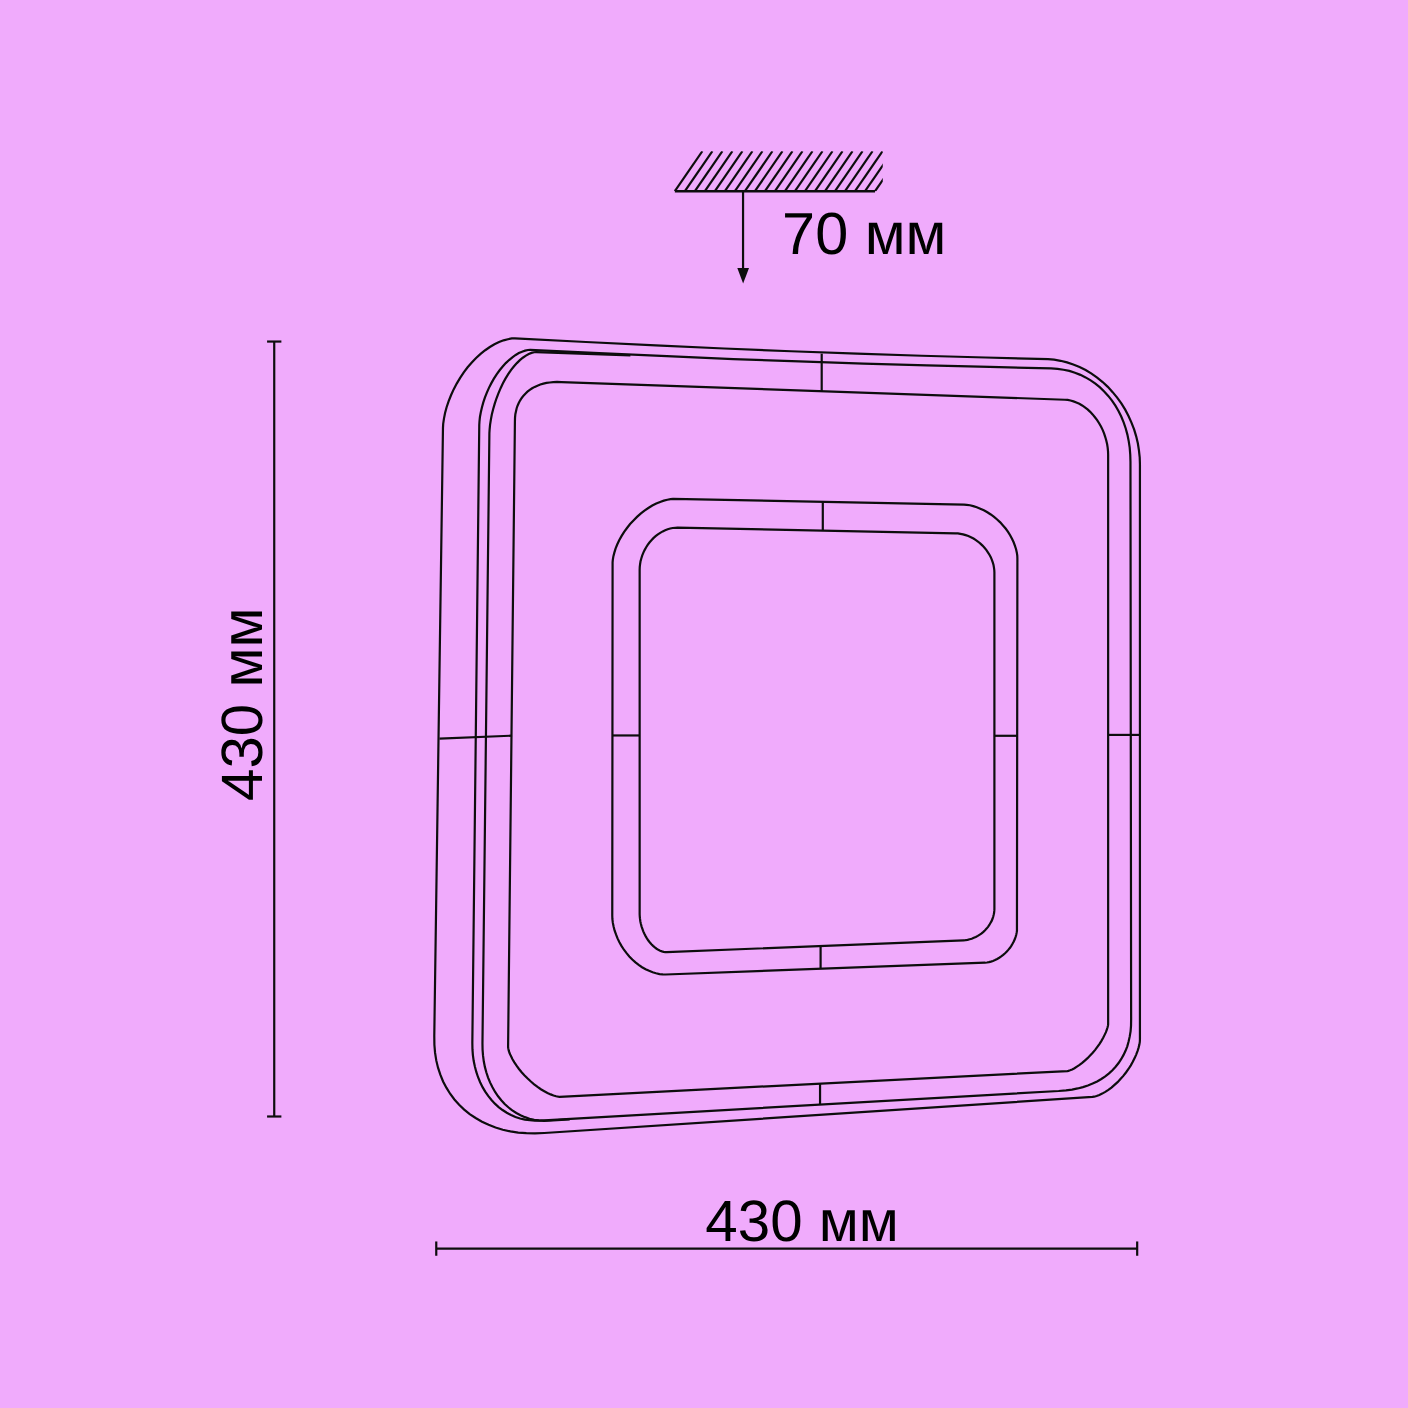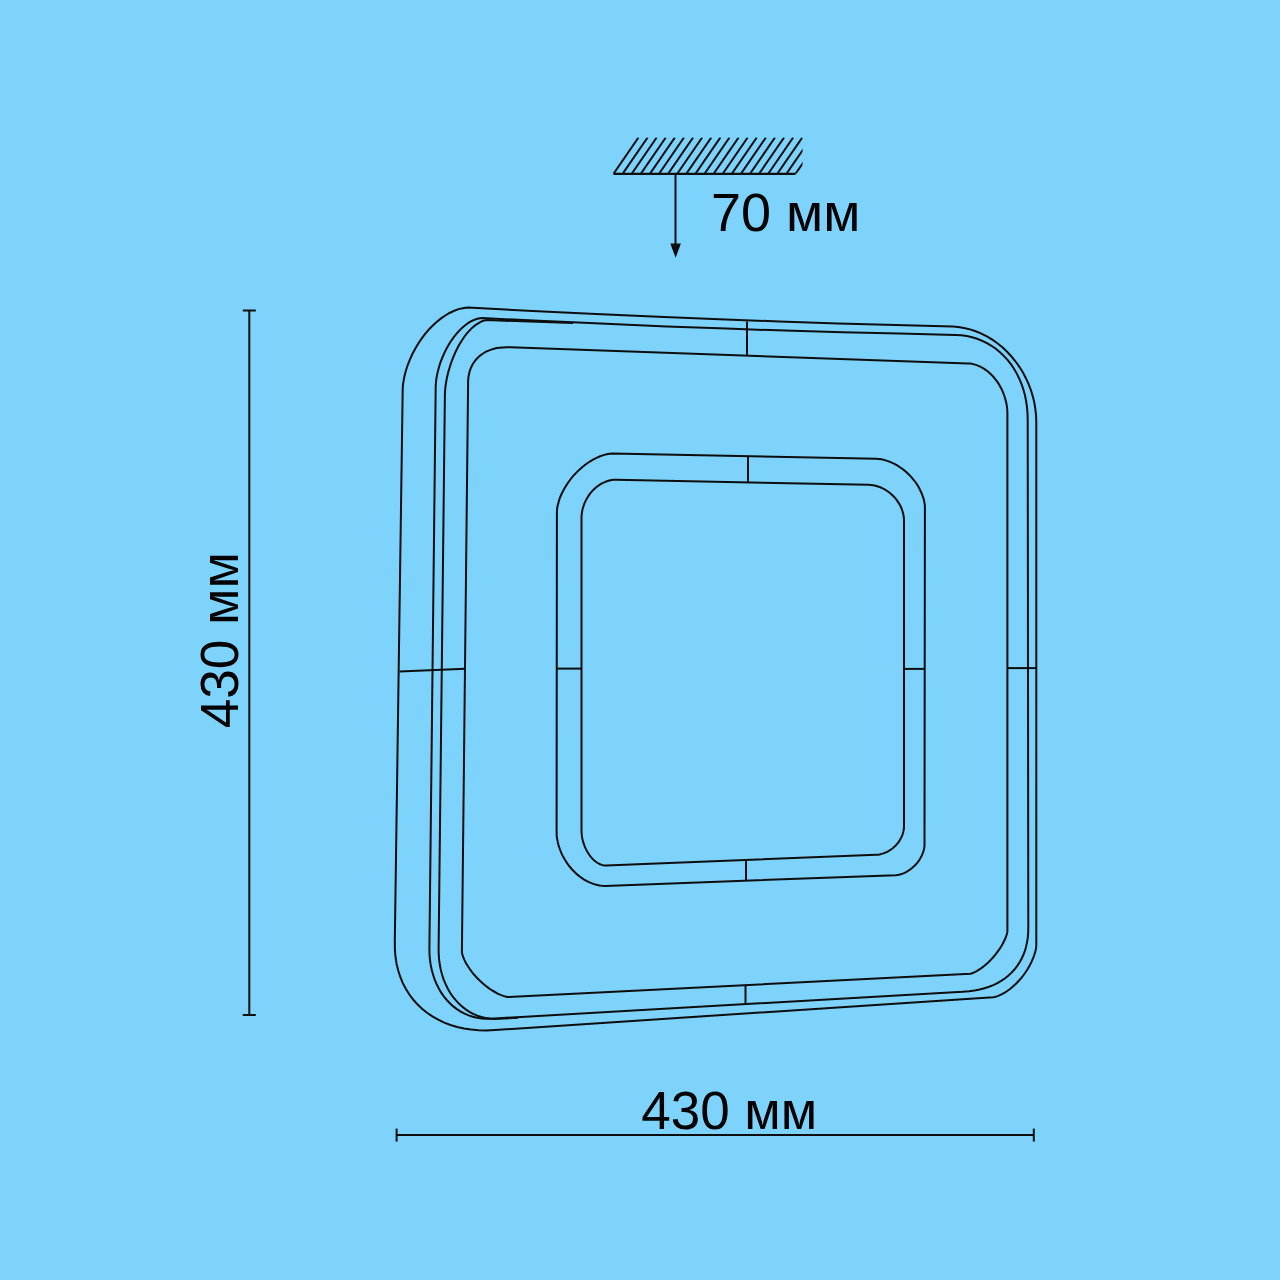--- a/index.html
+++ b/index.html
@@ -1,16 +1,16 @@
 <!DOCTYPE html>
 <html><head>
 <meta charset="utf-8">
 <style>
   html,body { margin:0; padding:0; background:#ffffff; }
-  .page { position:relative; width:1280px; height:1280px; background:#7dd3fc;
+  .page { position:relative; width:1280px; height:1280px; background:#f0abfc;
           font-family:"Liberation Sans", sans-serif; }
   svg { position:absolute; top:0; left:0; }
   text { fill:#000000; font-family:"Liberation Sans", sans-serif; }
 </style>
 </head>
 <body>
 <div class="page">
 <svg width="1280" height="1280" viewBox="0 0 1280 1280">
 
   <g stroke="#0d0d0d" stroke-width="2" fill="none">

